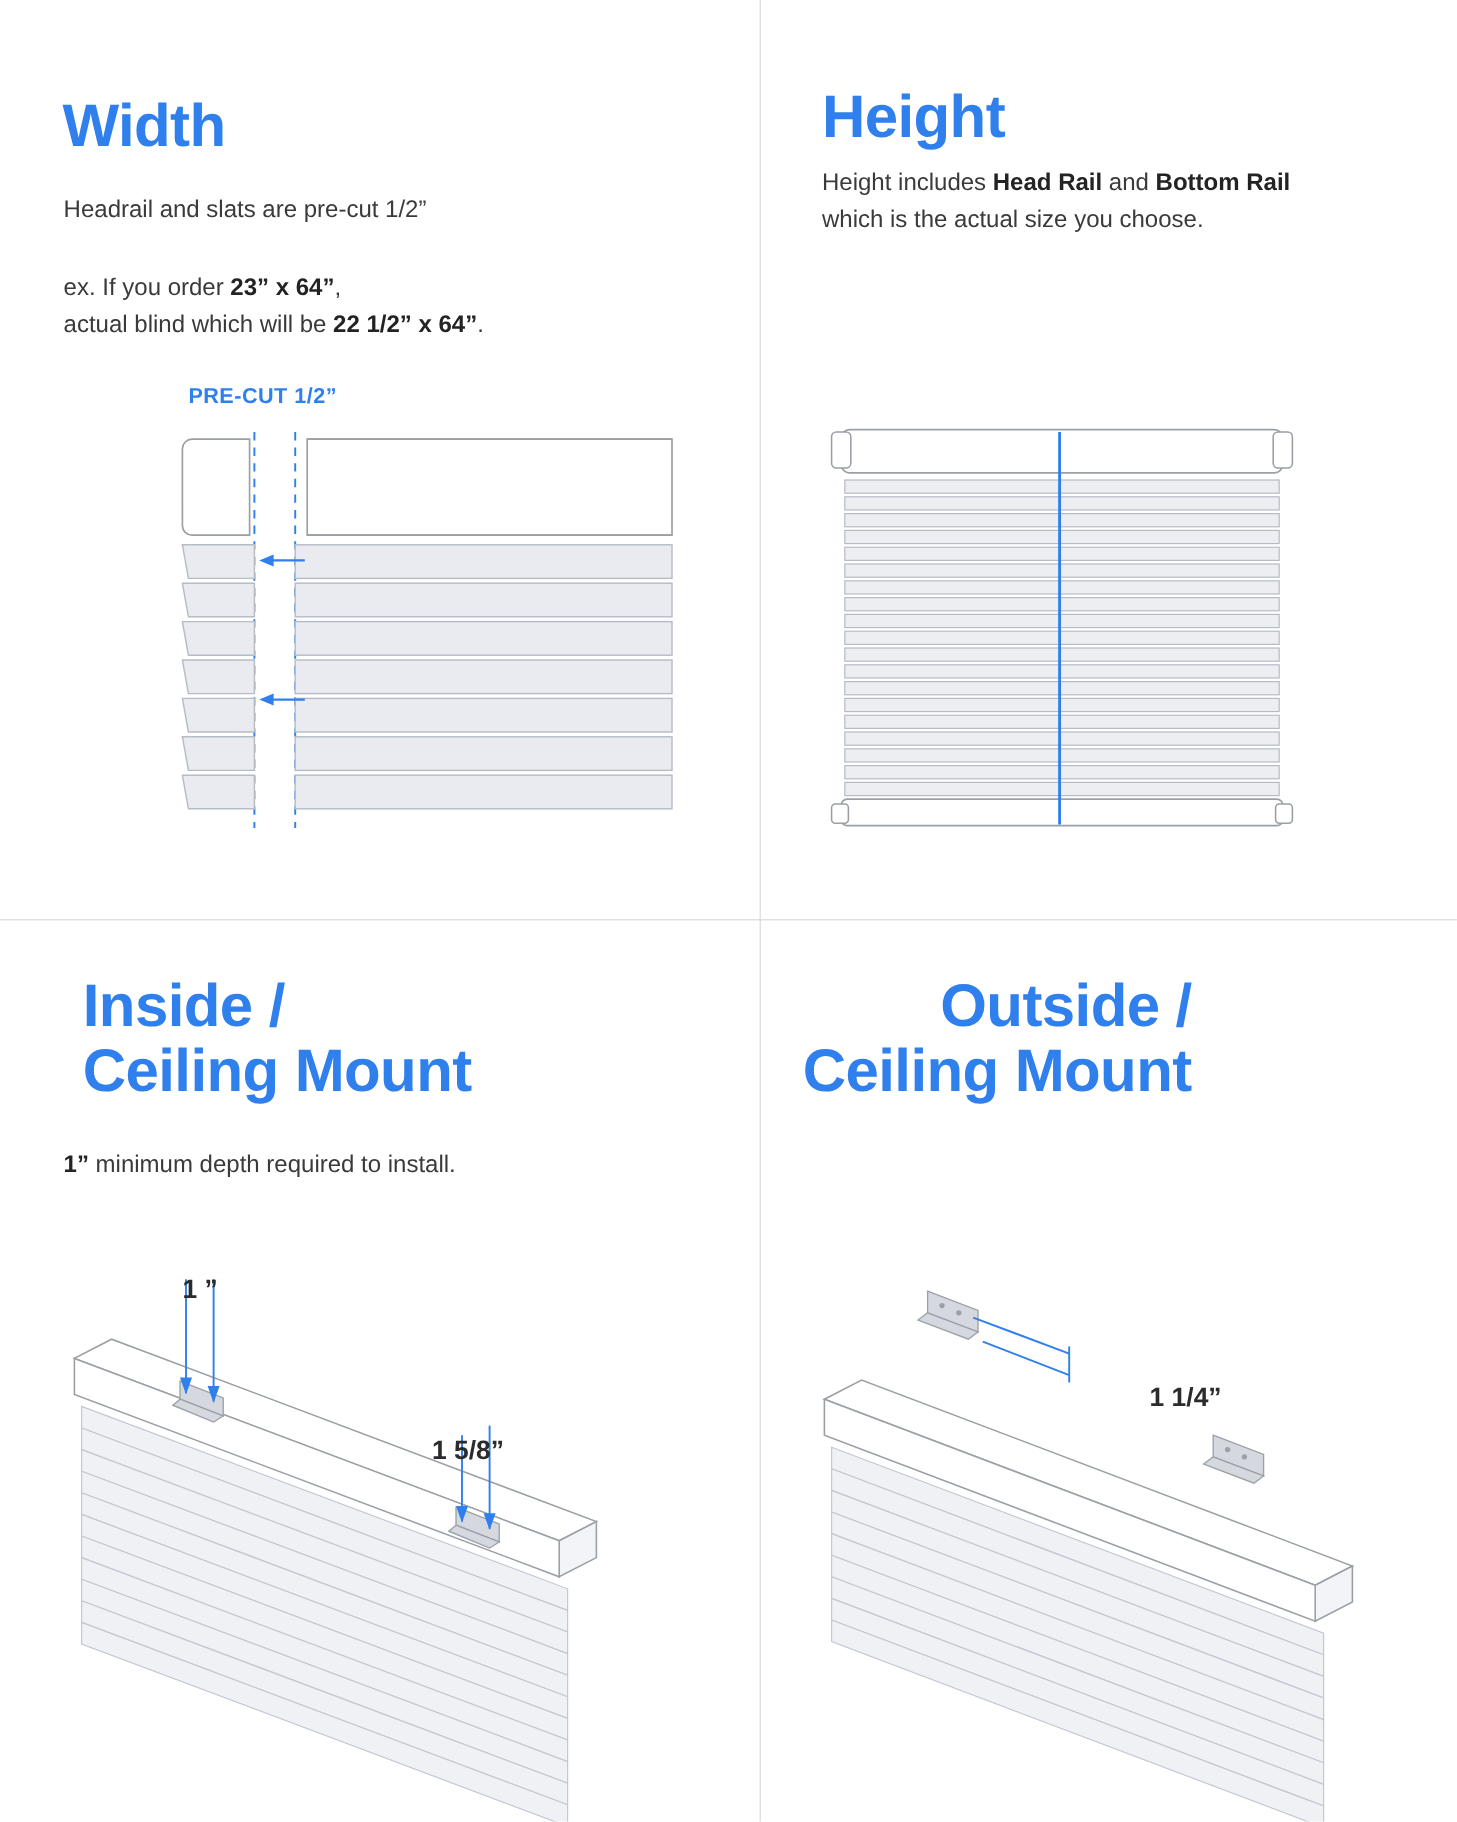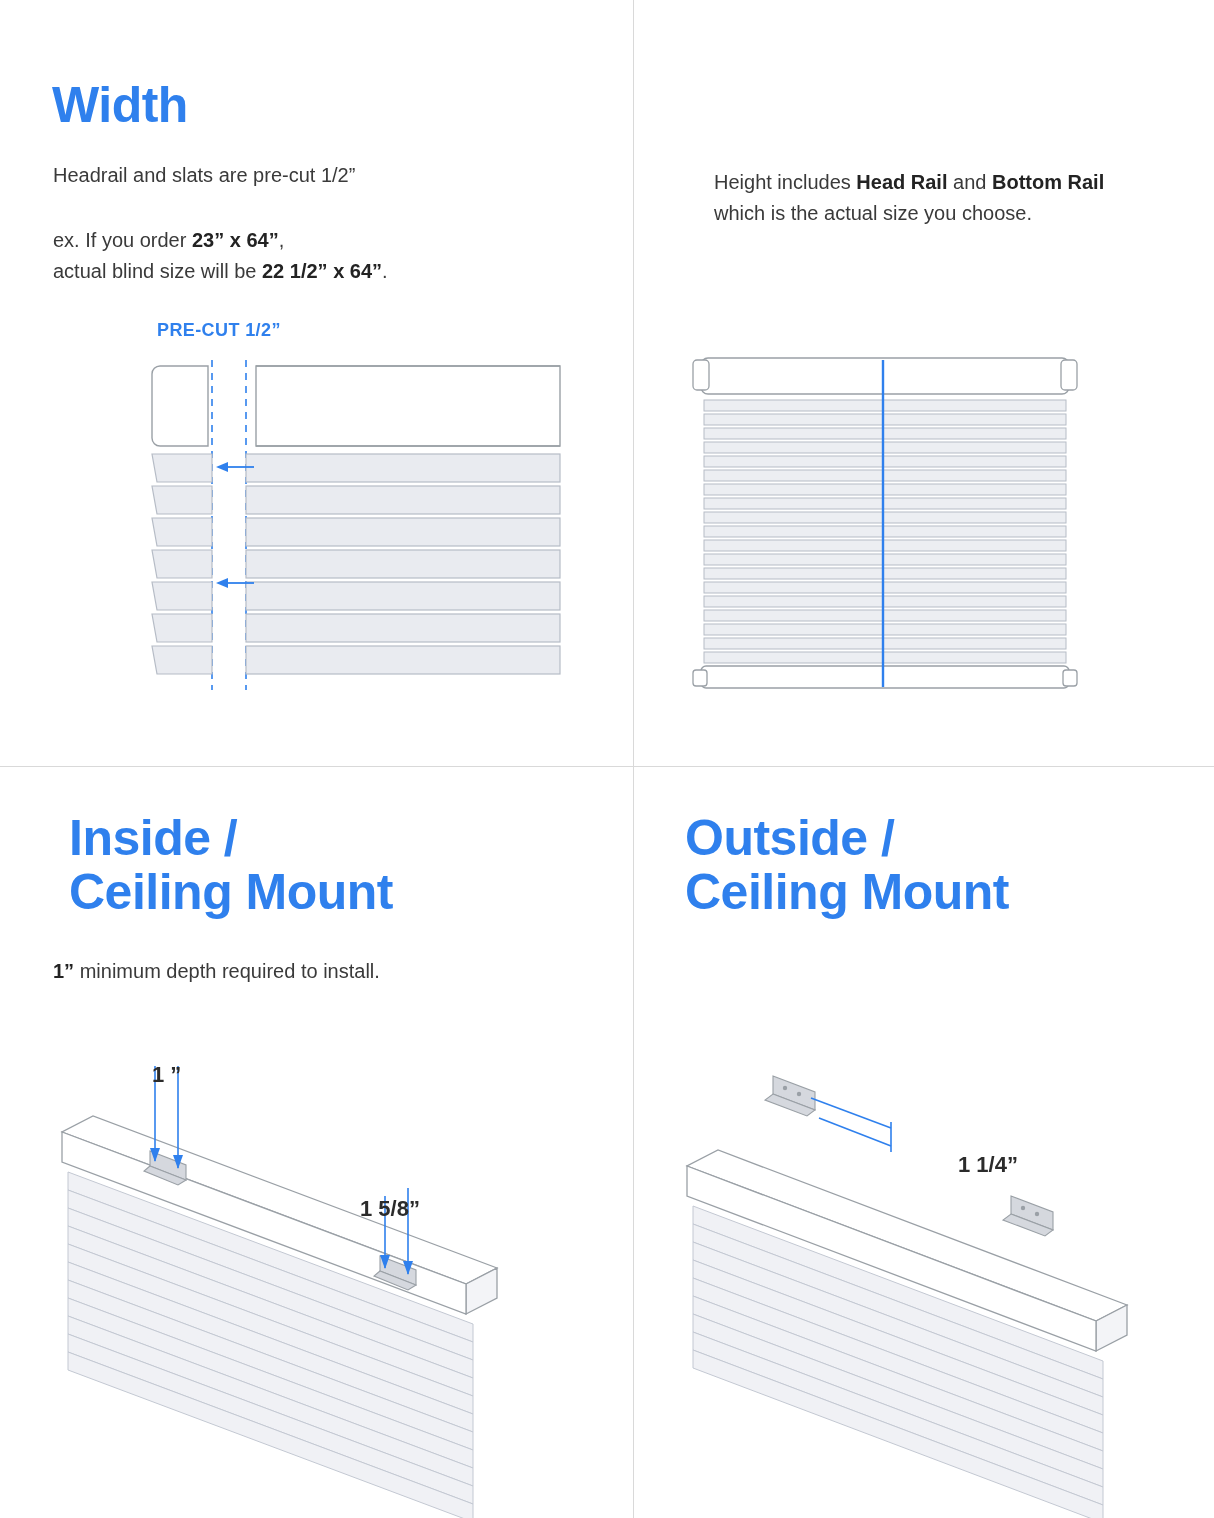--- a/index.html
+++ b/index.html
@@ -50,30 +50,30 @@
     color: #2f80ed;
     font-size: 50px;
     line-height: 1.08;
     font-weight: bold;
     margin: 0;
     letter-spacing: -0.5px;
   }
   .p1 .title { position: absolute; left: 52px; top: 78px; }
   .p2 .title { position: absolute; left: 52px; top: 70px; }
   .p3 .title { position: absolute; left: 56px; top: 45px; margin-left: 13px; }
-  .p4 .title { position: absolute; left: 52px; top: 45px; }
+  .p4 .title { position: absolute; left: 36px; top: 45px; text-align: right; }
 
   .body-text {
     font-size: 20px;
     line-height: 1.55;
     color: #3a3a3a;
   }
   .p1 .t1 { position: absolute; left: 53px; top: 160px; width: 520px; }
   .p1 .t2 { position: absolute; left: 53px; top: 225px; width: 540px; }
-  .p2 .t1 { position: absolute; left: 52px; top: 167px; width: 400px; margin-left: 29px; }
+  .p2 .t1 { position: absolute; left: 52px; top: 137px; width: 400px; }
   .p3 .t1 { position: absolute; left: 53px; top: 190px; width: 520px; }
   .p3 .t2 { position: absolute; left: 53px; top: 255px; width: 520px; }
   .p4 .t1 { position: absolute; left: 52px; top: 190px; width: 400px; }
   b { font-weight: bold; color: #232323; }
 
   .precut-label {
     position: absolute;
     left: 157px;
     top: 320px;
     color: #2f80ed;
@@ -101,21 +101,21 @@
 
       <div class="body-text t1">
         <span>Headrail and slats are pre-cut 1/2”</span>
       </div>
 
       <div class="body-text t2">
         <div>
           <span>ex. If you order </span><b>23” x 64”</b><span>,</span>
         </div>
         <div>
-          <span>actual blind size will be </span><b>22 1/2” x 64”</b><span>.</span>
+          <span>actual blind which will be </span><b>22 1/2” x 64”</b><span>.</span>
         </div>
       </div>
 
       <div class="precut-label">PRE-CUT 1/2”</div>
 
       <div class="fig">
         <svg width="633" height="400" viewBox="0 0 633 400">
 
           <path d="M160,16 L208,16 L208,96 L160,96 A8,8 0 0 1 152,88 L152,24 A8,8 0 0 1 160,16 Z" fill="#ffffff" stroke="#9aa0a6" stroke-width="1.4"></path>
 
@@ -152,20 +152,21 @@
           </g>
           <polygon points="216,117 228,112 228,122" fill="#2f80ed"></polygon>
           <polygon points="216,233 228,228 228,238" fill="#2f80ed"></polygon>
         </svg>
       </div>
     </div>
   </div>
 
   <div class="panel p2">
     <div class="panel-inner">
+      <h1 class="title">Height</h1>
 
       <div class="body-text t1">
         <span>Height includes </span><b>Head Rail</b><span> and</span>
         <b>Bottom Rail</b><span> which is the actual</span>
         <span>size you choose.</span>
       </div>
 
       <div class="fig">
         <svg width="500" height="430" viewBox="0 0 500 430">
 

